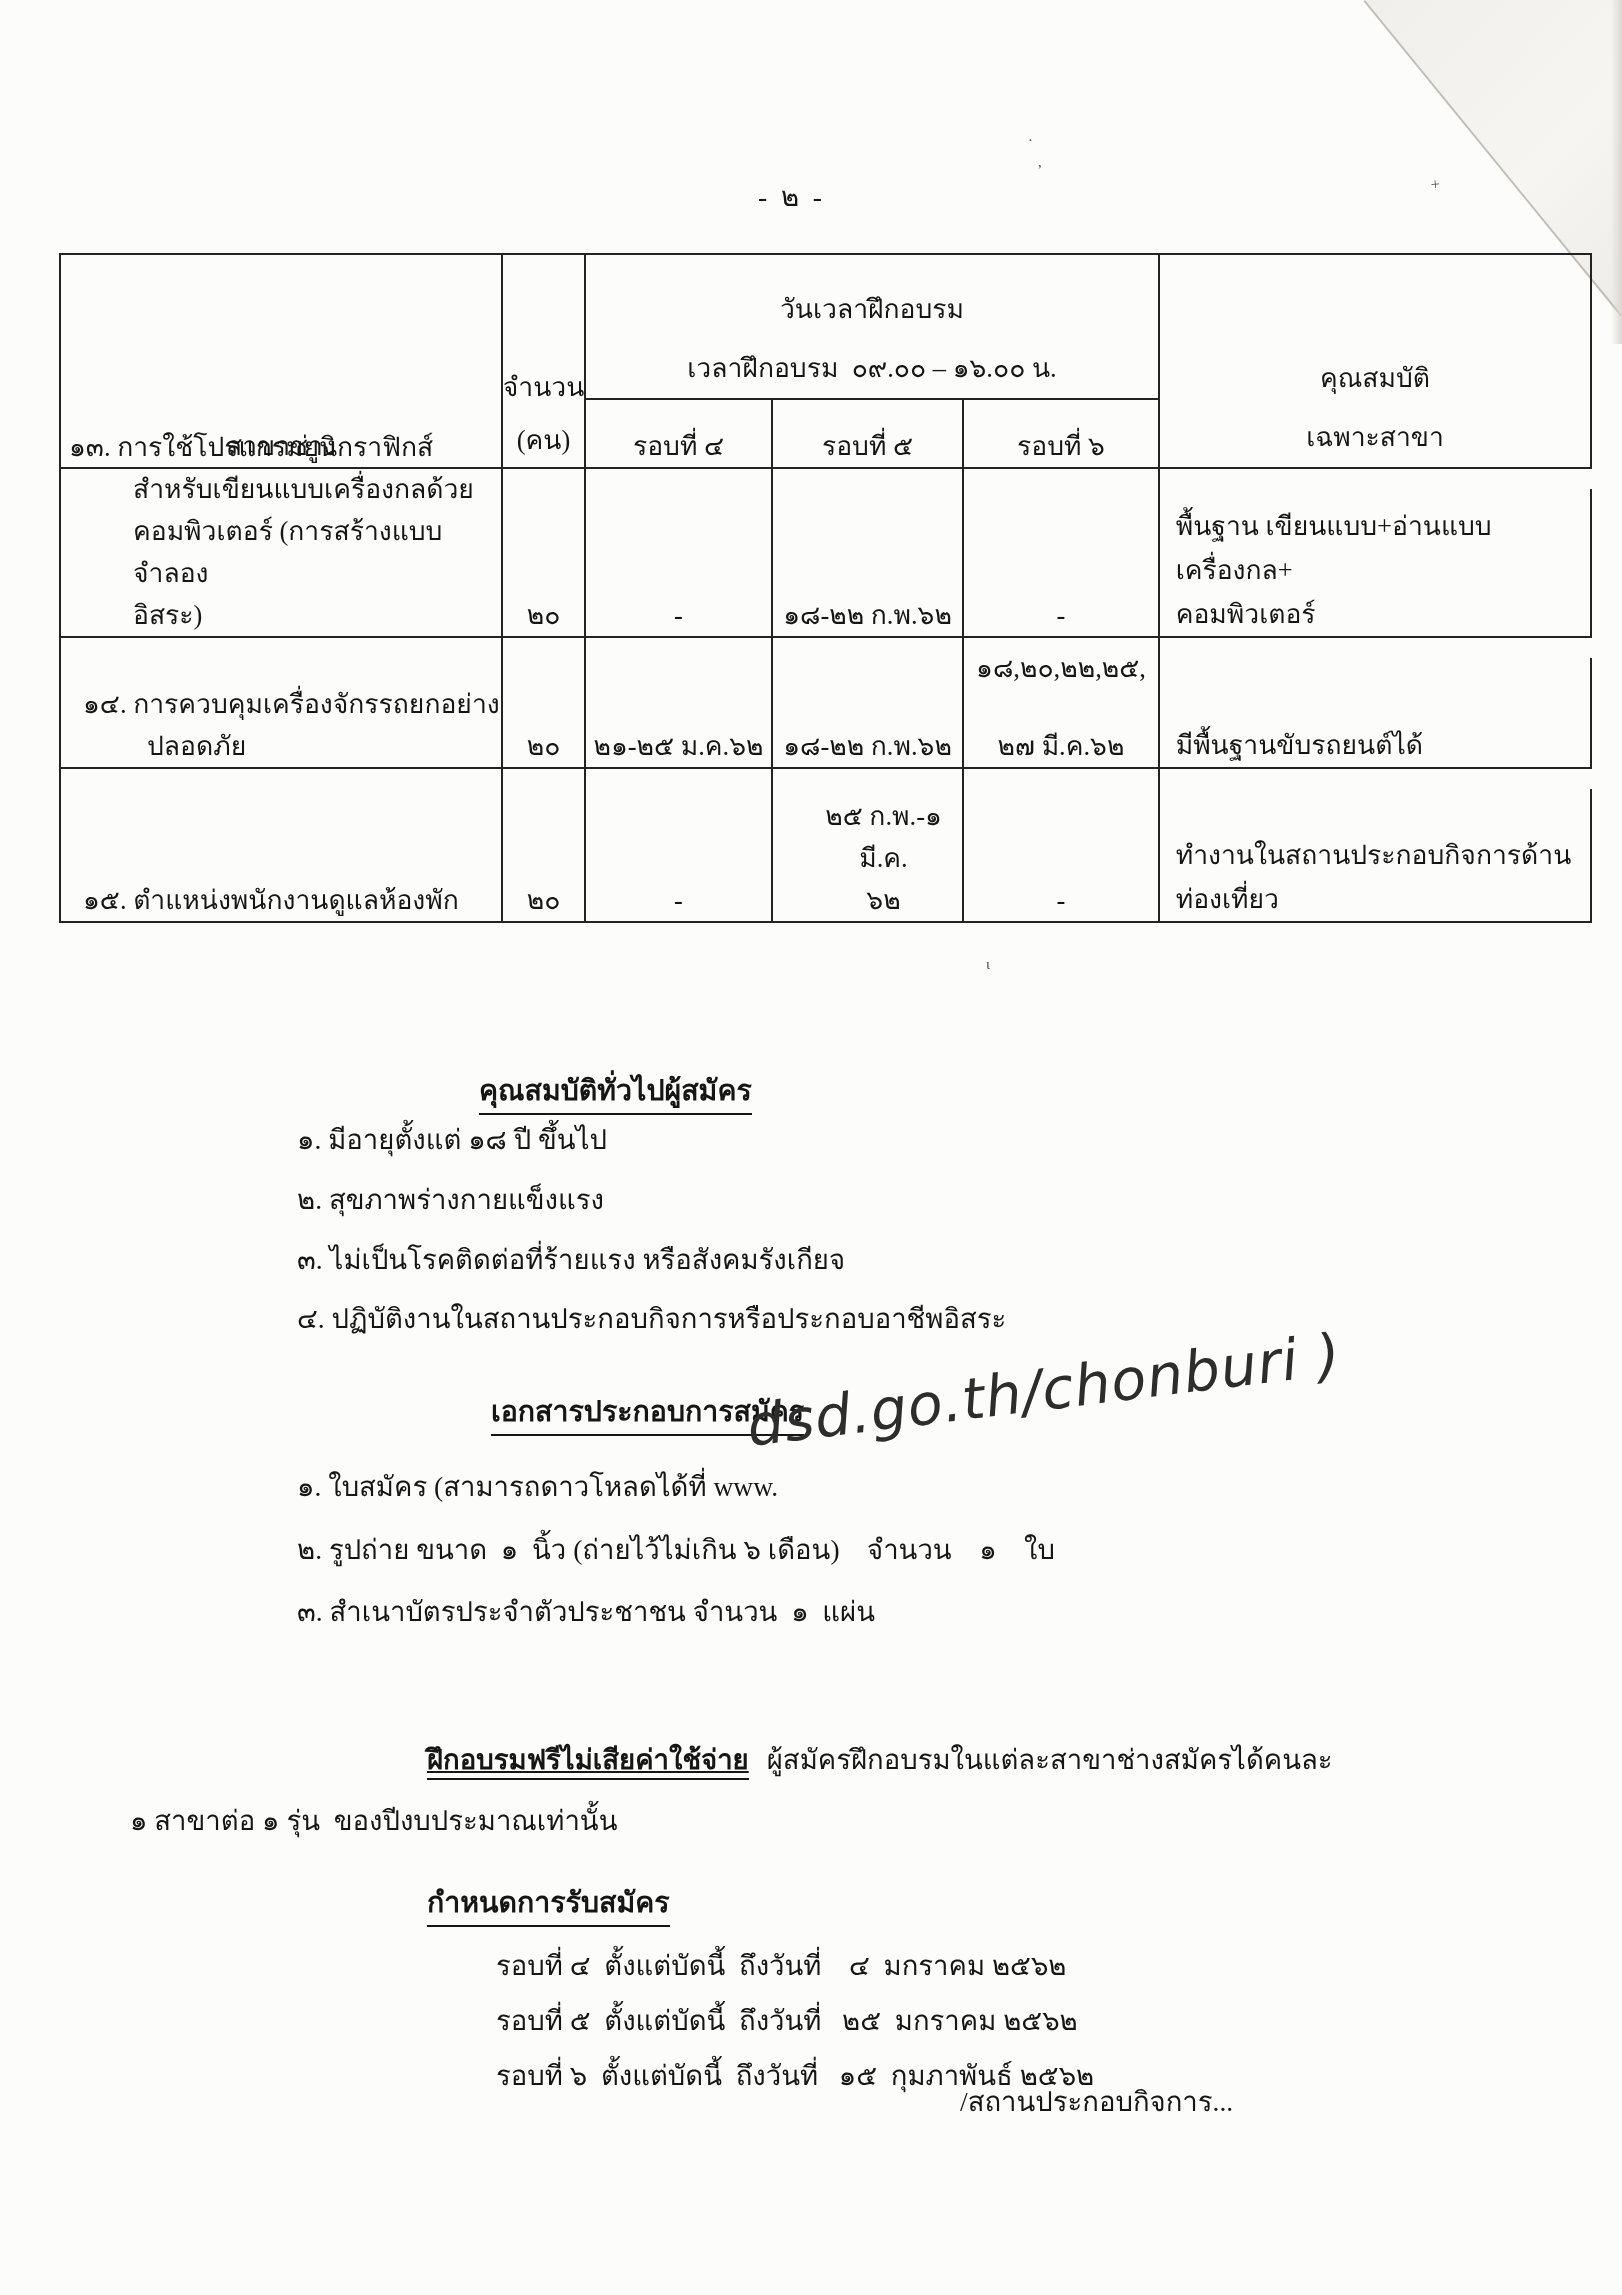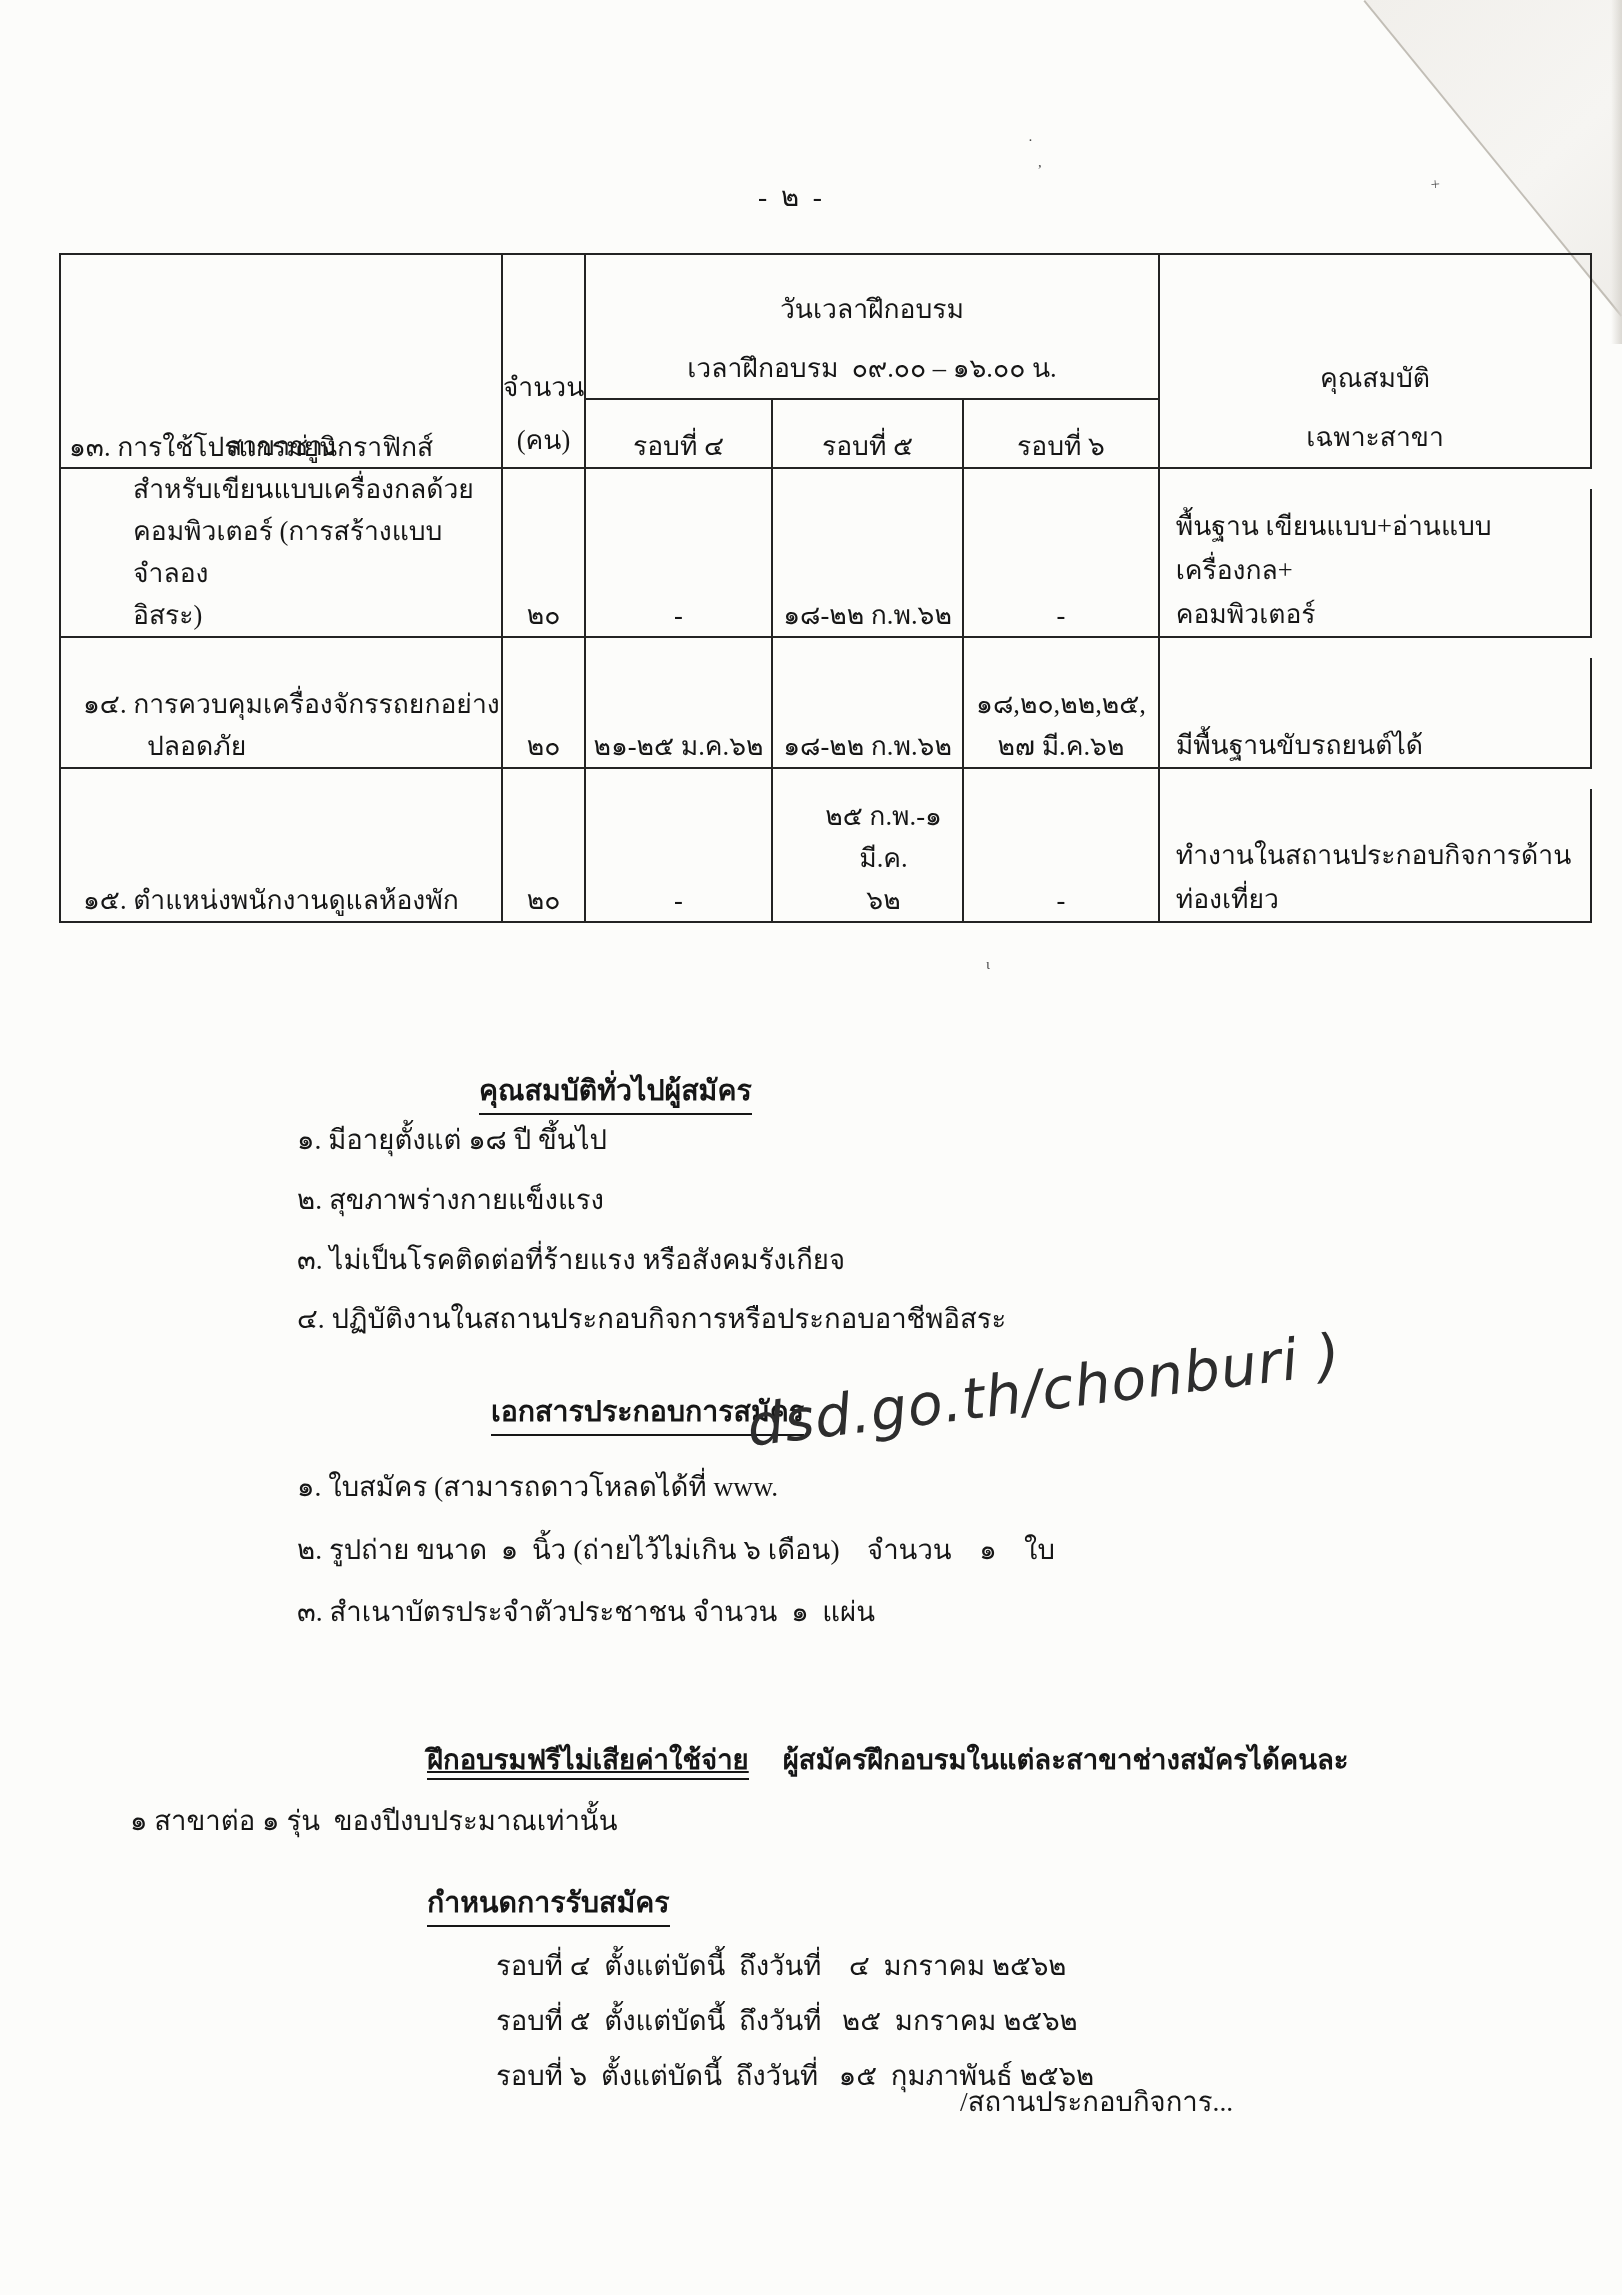--- a/index.html
+++ b/index.html
@@ -55,21 +55,21 @@
   
   .abs{position:absolute;font-size:27.5px;line-height:36px;}
   .heading{font-weight:bold;font-size:28.5px;border-bottom:2.5px solid #161616;padding-bottom:3.9px;}
   .pre{white-space:pre-wrap;}
   .hand{
     position:absolute;left:751px;top:1397px;font-size:57px;line-height:59px;
     font-family:"DejaVu Sans",sans-serif;font-style:italic;letter-spacing:1px;
     color:#2d2d2d;transform:rotate(-7deg);transform-origin:0 100%;white-space:pre;
   }
   .ft-underline{font-weight:bold;border-bottom:2.5px solid #161616;padding-bottom:2.9px;text-decoration:underline;}
-  .ft-rest{margin-left:34px;font-weight:bold;}
+  .ft-rest{margin-left:18px;}
 </style>
 </head>
 <body>
 
 <div class="page">
 
   <div class="corner-fold"></div>
   <div class="corner-fold-edge"></div>
   <div class="edge-shadow"></div>
   <div class="speck" style="left:1028px;top:133px;">·</div>
@@ -115,21 +115,21 @@
       <div>คอมพิวเตอร์</div>
     </div>
 
     <div class="cell v-center c-branch" style="grid-column:1;grid-row:4;">
       <div>๑๔. การควบคุมเครื่องจักรรถยกอย่าง</div>
       <div class="cont">ปลอดภัย</div>
     </div>
     <div class="cell v-center c-mid" style="grid-column:2;grid-row:4;">๒๐</div>
     <div class="cell v-center c-mid" style="grid-column:3;grid-row:4;">๒๑-๒๕ ม.ค.๖๒</div>
     <div class="cell v-center c-mid" style="grid-column:4;grid-row:4;">๑๘-๒๒ ก.พ.๖๒</div>
-    <div class="cell v-center c-mid" style="grid-column:5;grid-row:4;">
+    <div class="cell v-center c-mid" style="grid-column:5;grid-row:4;gap:36px;">
       <div>๑๘,๒๐,๒๒,๒๕,</div>
       <div>๒๗ มี.ค.๖๒</div>
     </div>
     <div class="cell v-center c-qual" style="grid-column:6;grid-row:4;">
       <div>มีพื้นฐานขับรถยนต์ได้</div>
     </div>
 
     <div class="cell v-center c-branch" style="grid-column:1;grid-row:5;">
       <div>๑๕. ตำแหน่งพนักงานดูแลห้องพัก</div>
     </div>

